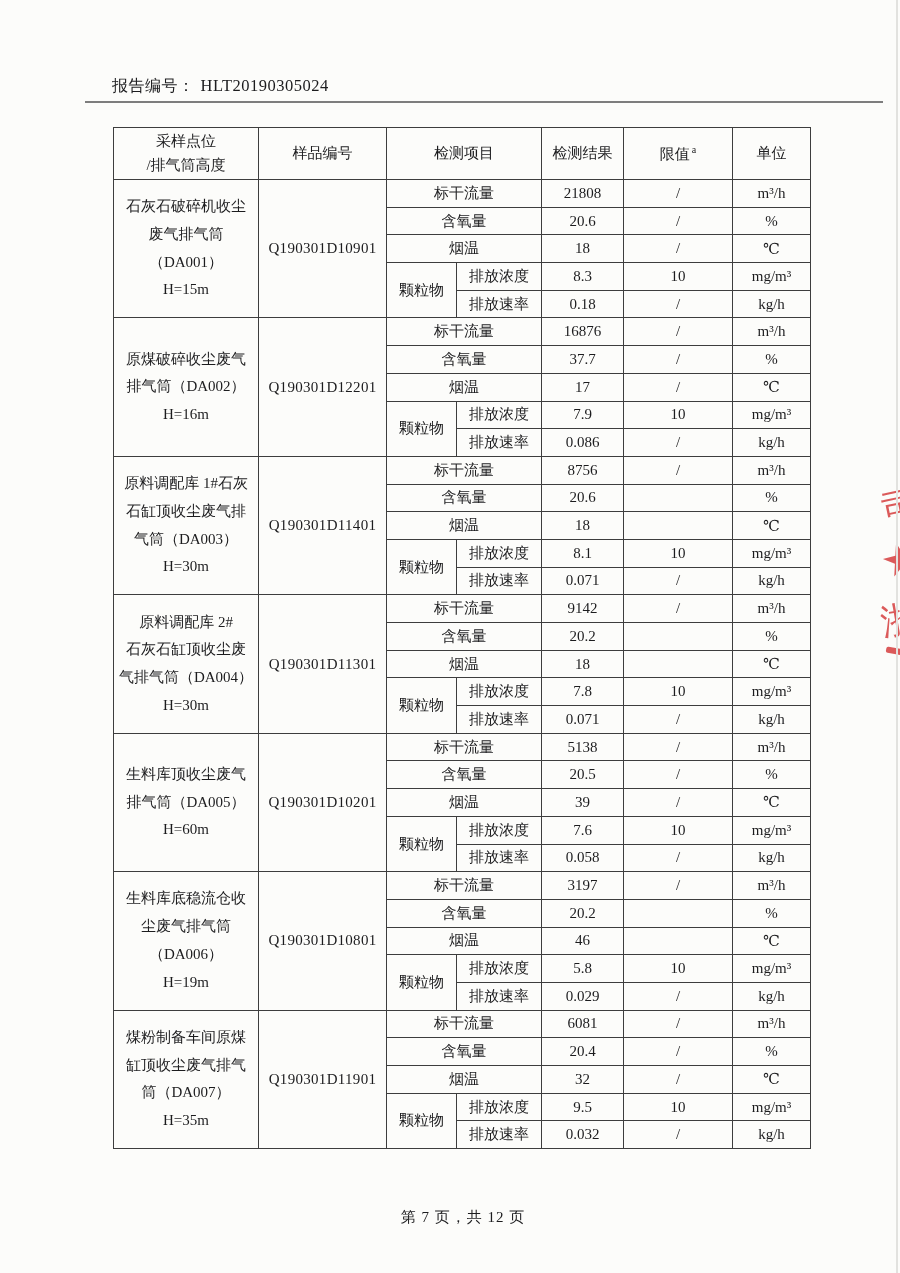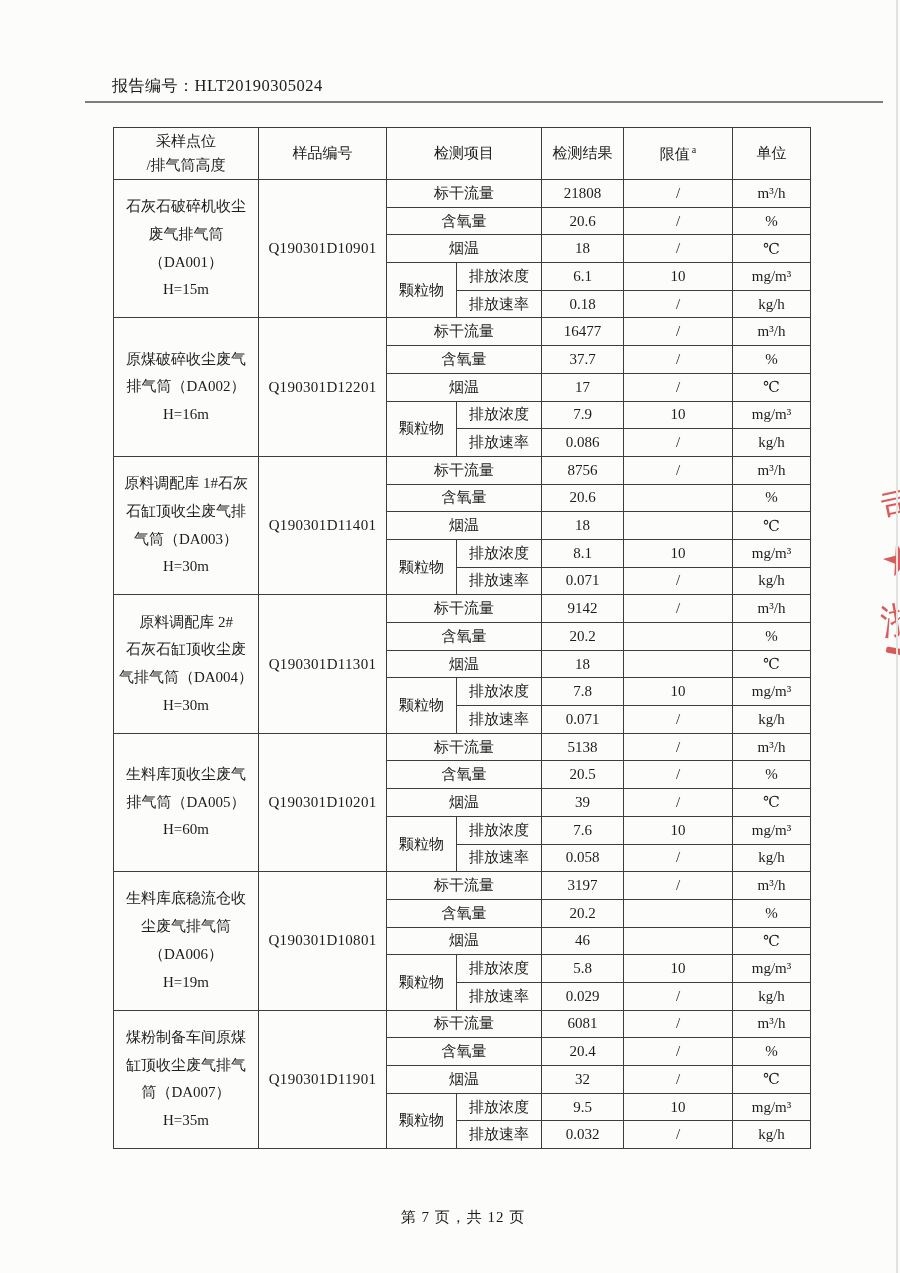--- a/index.html
+++ b/index.html
@@ -8,21 +8,21 @@
     width:900px;height:1273px;
     background:#fcfcfa;
     overflow:hidden;
     font-family:"Liberation Serif","DejaVu Serif",serif;
     color:#1c1c1e;
   }
   .report-line{
     position:absolute;left:112px;top:76px;
     font-size:16px;letter-spacing:.5px;
   }
-  .report-line .num{margin-left:0;font-size:16.5px;}
+  .report-line .num{margin-left:6px;font-size:16.5px;}
   .head-rule{
     position:absolute;left:85px;top:101px;width:798px;height:2px;
     background:#7d7d7d;
   }
   table.results{
     position:absolute;left:113px;top:127px;
     border-collapse:collapse;table-layout:fixed;width:556px;
   }
   table.results th,table.results td{
     border:1px solid #3d3d3d;
@@ -106,38 +106,38 @@
       </tr>
       <tr>
         <td colspan="2">烟温</td>
         <td class="result">18</td>
         <td class="limit">/</td>
         <td class="unit">℃</td>
       </tr>
       <tr>
         <td rowspan="2">颗粒物</td>
         <td>排放浓度</td>
-        <td class="result">6.1</td>
+        <td class="result">8.3</td>
         <td class="limit">10</td>
         <td class="unit">mg/m³</td>
       </tr>
       <tr>
         <td>排放速率</td>
         <td class="result">0.18</td>
         <td class="limit">/</td>
         <td class="unit">kg/h</td>
       </tr>
 
       <tr>
         <td class="loc" rowspan="5">原煤破碎收尘废气
 排气筒（DA002）
 H=16m</td>
         <td class="sample" rowspan="5">Q190301D12201</td>
         <td colspan="2">标干流量</td>
-        <td class="result">16477</td>
+        <td class="result">16876</td>
         <td class="limit">/</td>
         <td class="unit">m³/h</td>
       </tr>
       <tr>
         <td colspan="2">含氧量</td>
         <td class="result">37.7</td>
         <td class="limit">/</td>
         <td class="unit">%</td>
       </tr>
       <tr>

